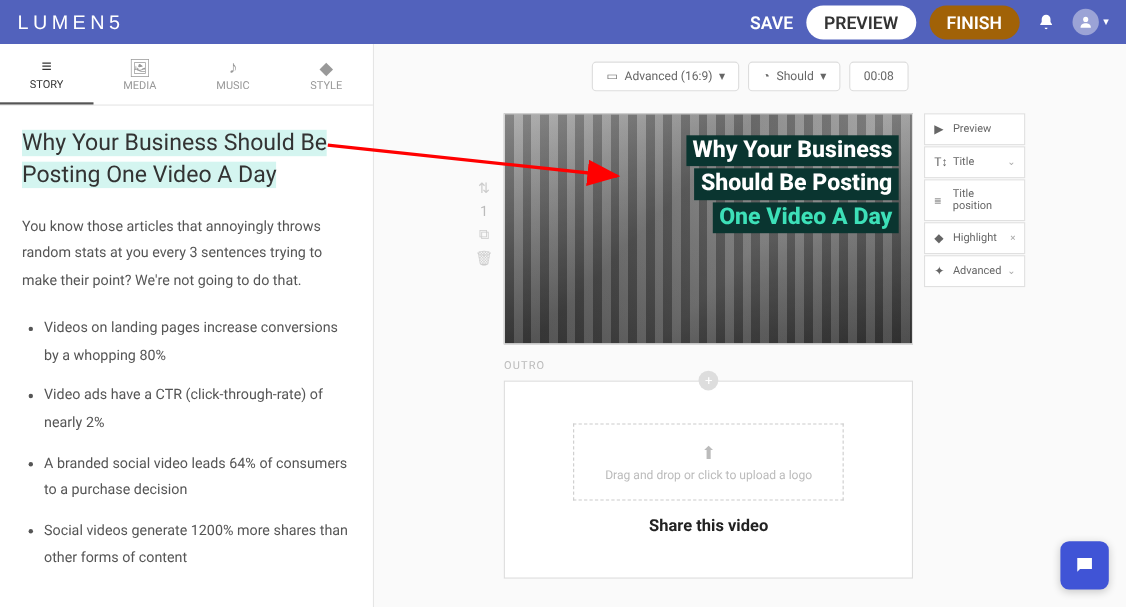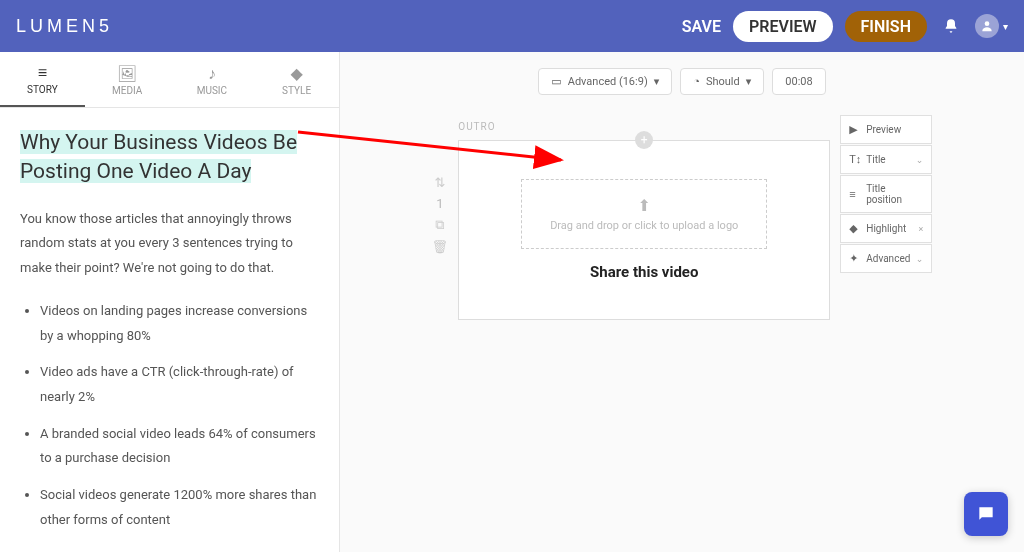--- a/index.html
+++ b/index.html
@@ -1,17 +1,17 @@
 <!DOCTYPE html>
 <html><head>
 <meta charset="utf-8">
 <style>
 *{box-sizing:border-box;margin:0;padding:0;font-family:-apple-system,BlinkMacSystemFont,"Segoe UI",Roboto,sans-serif}
 body{width:1024px;height:552px;overflow:hidden;background:#fff;position:relative}
-.header{height:52px;background:#5262bc;display:flex;align-items:center;padding:0 16px;color:#fff}
+.header{height:40px;background:#5262bc;display:flex;align-items:center;padding:0 16px;color:#fff}
 .logo{font-family:sans-serif;font-weight:300;letter-spacing:4px;font-size:18px}
 .header-spacer{flex:1}
 .header-btn{font-size:16px;font-weight:600;margin-left:12px;cursor:pointer}
 .preview-btn{background:#fff;color:#333;padding:6px 16px;border-radius:16px}
 .finish-btn{background:#a16207;color:#fff;padding:6px 16px;border-radius:16px}
 .bell-icon,.avatar{margin-left:16px;display:flex;align-items:center}
 .avatar-circle{width:24px;height:24px;border-radius:50%;background:#9ba3d6;display:flex;align-items:center;justify-content:center}
 .main{display:flex;height:512px}
 .left-panel{width:340px;border-right:1px solid #e5e5e5;display:flex;flex-direction:column}
 .tabs{display:flex;border-bottom:1px solid #e5e5e5;height:56px}
@@ -89,21 +89,21 @@
       <div class="tab">
           <span class="tab-icon">♪</span>
           <span>MUSIC</span>
         </div>
       <div class="tab">
           <span class="tab-icon">◆</span>
           <span>STYLE</span>
         </div>
     </div>
     <div class="story-content">
-      <h2 class="story-title"><span class="hl">Why Your Business Videos Be</span><br><span class="hl">Posting One Video A Day</span></h2>
+      <h2 class="story-title"><span class="hl">Why Your Business Should Be</span><br><span class="hl">Posting One Video A Day</span></h2>
       <p class="story-para">You know those articles that annoyingly throws random stats at you every 3 sentences trying to make their point?  We're not going to do that.</p>
       <ul class="story-list">
         <li>Videos on landing pages increase conversions by a whopping 80%</li>
         <li>Video ads have a CTR (click-through-rate) of nearly 2%</li>
         <li>A branded social video leads 64% of consumers to a purchase decision</li>
         <li>Social videos generate 1200% more shares than other forms of content</li>
       </ul>
     </div>
   </div>
 
@@ -124,20 +124,27 @@
 
     <div class="canvas-area">
       <div class="slide-col">
         <span class="slide-icon">⇅</span>
         <span class="slide-num">1</span>
         <span class="slide-icon">⧉</span>
         <span class="slide-icon">🗑</span>
       </div>
 
       <div class="slides">
+        <div class="video-slide">
+          <div class="slide-text">
+            <span class="w">Why Your Business</span><br>
+            <span class="w">Should Be Posting</span><br>
+            <span class="g">One Video A Day</span>
+          </div>
+        </div>
         <div class="outro-label">OUTRO</div>
         <div class="outro-slide">
           <div class="add-btn">+</div>
           <div class="upload-box">
             <div class="upload-icon">⬆</div>
             <div>Drag and drop or click to upload a logo</div>
           </div>
           <div class="share-text">Share this video</div>
         </div>
       </div>

